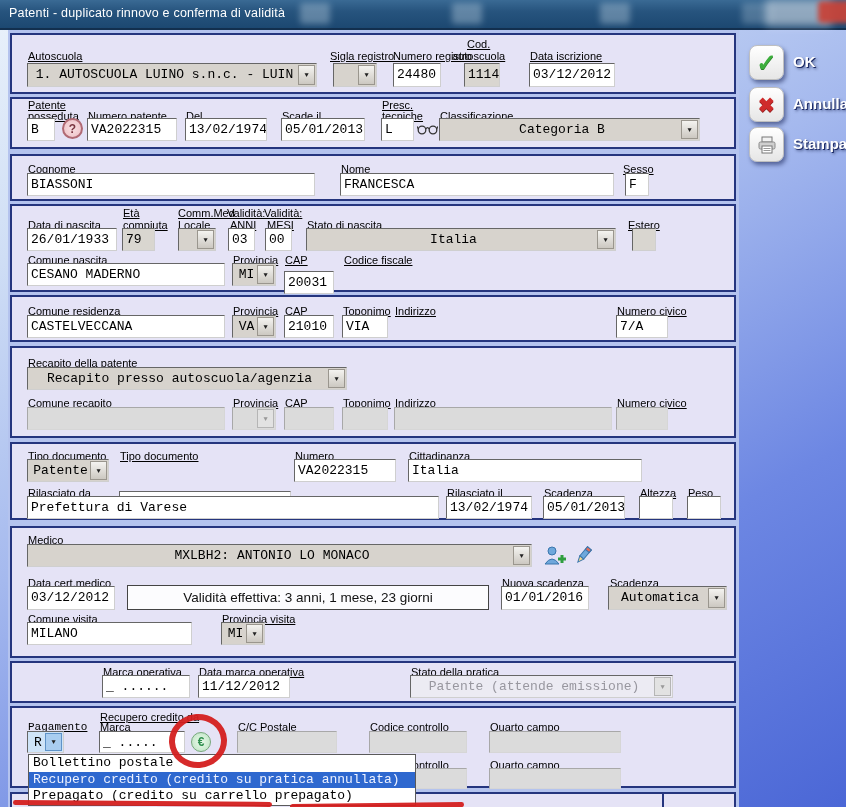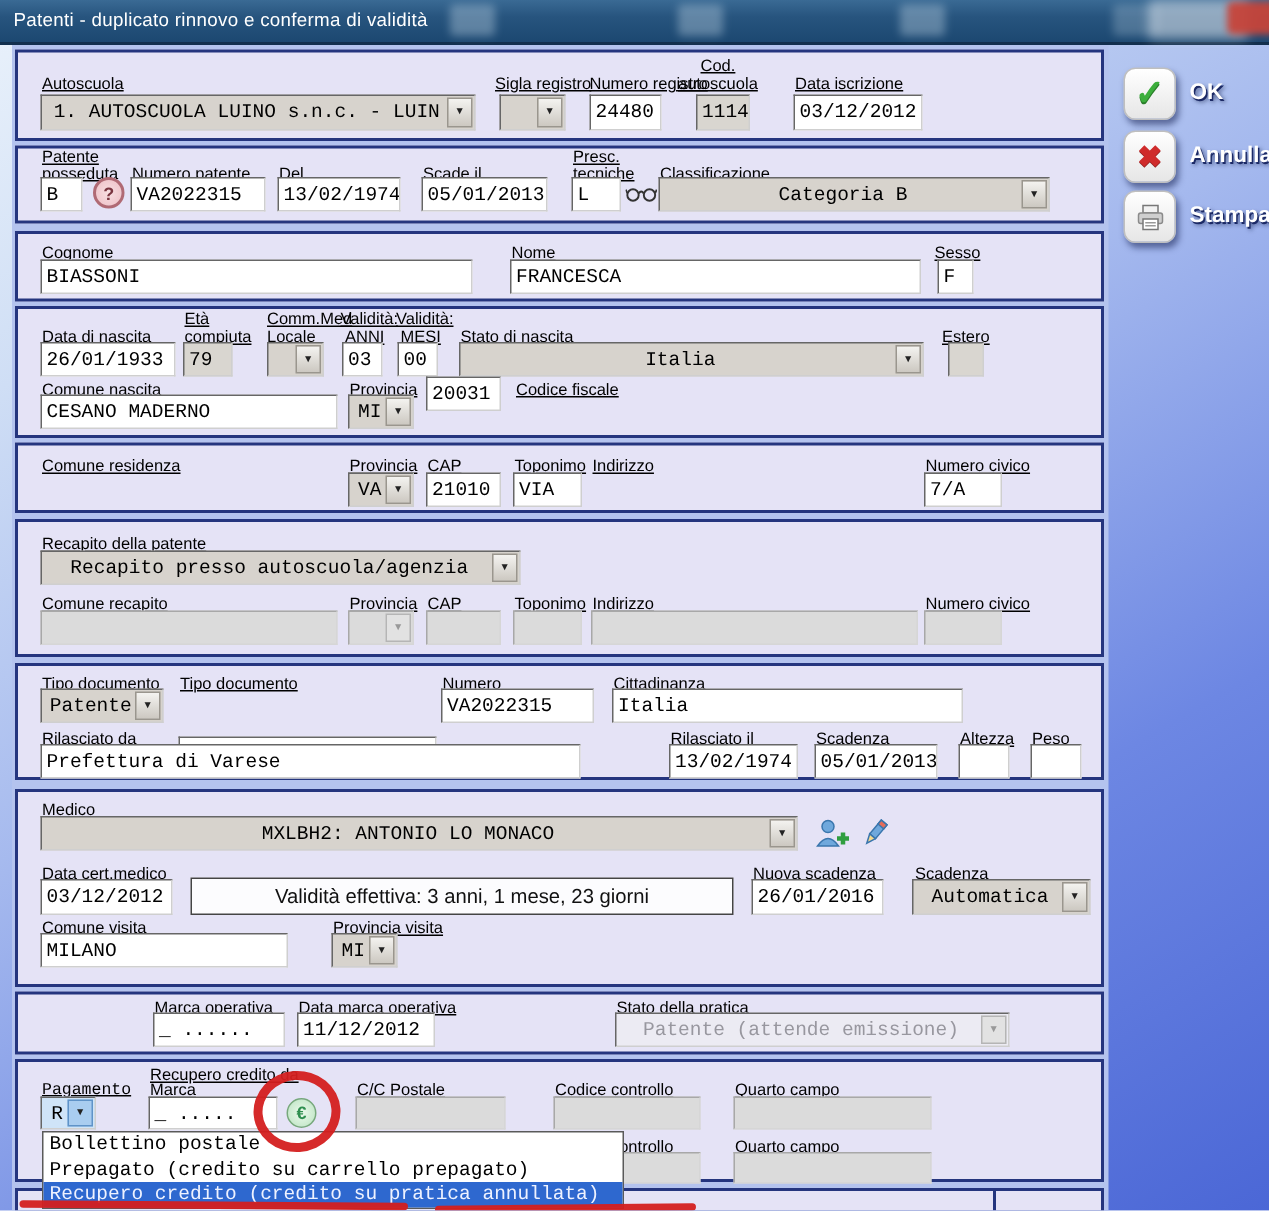--- a/index.html
+++ b/index.html
@@ -162,25 +162,26 @@
   <span class="lbl" style="left:628px;top:219px;">Estero</span>
   <div class="fld ro" style="left:632px;top:228px;width:24px;"></div>
   <span class="lbl" style="left:28px;top:254px;">Comune nascita</span>
   <div class="fld" style="left:27px;top:263px;width:198px;">CESANO MADERNO</div>
   <span class="lbl" style="left:233px;top:254px;">Provincia</span>
   <div class="fld cmb" style="left:232px;top:263px;width:44px;">
     <span>MI</span>
     <span class="arr">▼</span>
   </div>
   <span class="lbl" style="left:285px;top:254px;">CAP</span>
-  <div class="fld" style="left:284px;top:251px;width:50px;">20031</div>
+  <div class="fld" style="left:284px;top:271px;width:50px;">20031</div>
   <span class="lbl" style="left:344px;top:254px;">Codice fiscale</span>
 
   <div class="sec" style="top:295px;height:47px;"></div>
   <span class="lbl" style="left:28px;top:305px;">Comune residenza</span>
+  <div class="fld" style="left:27px;top:315px;width:198px;">CASTELVECCANA</div>
   <span class="lbl" style="left:233px;top:305px;">Provincia</span>
   <div class="fld cmb" style="left:232px;top:315px;width:44px;">
     <span>VA</span>
     <span class="arr">▼</span>
   </div>
   <span class="lbl" style="left:285px;top:305px;">CAP</span>
   <div class="fld" style="left:284px;top:315px;width:50px;">21010</div>
   <span class="lbl" style="left:343px;top:305px;">Toponimo</span>
   <div class="fld" style="left:342px;top:315px;width:46px;">VIA</div>
   <span class="lbl" style="left:395px;top:305px;">Indirizzo</span>
@@ -214,21 +215,21 @@
     <span>Patente</span>
     <span class="arr">▼</span>
   </div>
   <span class="lbl" style="left:120px;top:450px;">Tipo documento</span>
   <div class="fld" style="left:119px;top:459px;width:172px;margin-top:32px;">Patente di guida</div>
   <span class="lbl" style="left:295px;top:450px;">Numero</span>
   <div class="fld" style="left:294px;top:459px;width:102px;">VA2022315</div>
   <span class="lbl" style="left:409px;top:450px;">Cittadinanza</span>
   <div class="fld" style="left:408px;top:459px;width:234px;">Italia</div>
   <span class="lbl" style="left:28px;top:487px;">Rilasciato da</span>
-  <div class="fld" style="left:27px;top:496px;width:360px;">Prefettura di Varese</div>
+  <div class="fld" style="left:27px;top:496px;width:412px;">Prefettura di Varese</div>
   <span class="lbl" style="left:447px;top:487px;">Rilasciato il</span>
   <div class="fld" style="left:446px;top:496px;width:86px;">13/02/1974</div>
   <span class="lbl" style="left:544px;top:487px;">Scadenza</span>
   <div class="fld" style="left:543px;top:496px;width:82px;">05/01/2013</div>
   <span class="lbl" style="left:640px;top:487px;">Altezza</span>
   <div class="fld" style="left:639px;top:496px;width:34px;"></div>
   <span class="lbl" style="left:688px;top:487px;">Peso</span>
   <div class="fld" style="left:687px;top:496px;width:34px;"></div>
 
   <div class="sec" style="top:526px;height:132px;"></div>
@@ -247,21 +248,21 @@
     <g transform="rotate(40 12 11)">
       <rect x="9.5" y="1" width="5" height="12" fill="#6fa8dc" stroke="#3a76ad"></rect>
       <rect x="9.5" y="1" width="5" height="3.4" fill="#e46c5a" stroke="#3a76ad"></rect>
       <polygon points="9.5,13 14.5,13 12,19" fill="#f5d98e" stroke="#3a76ad"></polygon>
     </g>
   </svg>
   <span class="lbl" style="left:28px;top:577px;">Data cert.medico</span>
   <div class="fld" style="left:27px;top:586px;width:88px;height:24px;">03/12/2012</div>
   <div id="validita-box">Validità effettiva: 3 anni, 1 mese, 23 giorni</div>
   <span class="lbl" style="left:502px;top:577px;">Nuova scadenza</span>
-  <div class="fld" style="left:501px;top:586px;width:88px;height:24px;">26/01/2016</div>
+  <div class="fld" style="left:501px;top:586px;width:88px;height:24px;">01/01/2016</div>
   <span class="lbl" style="left:610px;top:577px;">Scadenza</span>
   <div class="fld cmb" style="left:608px;top:586px;width:119px;height:24px;">
     <span>Automatica</span>
     <span class="arr">▼</span>
   </div>
   <span class="lbl" style="left:28px;top:613px;">Comune visita</span>
   <div class="fld" style="left:27px;top:622px;width:165px;">MILANO</div>
   <span class="lbl" style="left:222px;top:613px;">Provincia visita</span>
   <div class="fld cmb" style="left:221px;top:622px;width:44px;">
     <span>MI</span>
@@ -302,22 +303,22 @@
   <div class="fld dis" style="left:369px;top:768px;width:98px;height:21px;"></div>
   <span class="lbl" style="left:490px;top:759px;">Quarto campo</span>
   <div class="fld dis" style="left:489px;top:768px;width:132px;height:21px;"></div>
 
   <div class="sec" style="top:792px;height:17px;">
     <div style="position:absolute;left:650px;top:0;bottom:0;width:2px;background:#25357e;"></div>
   </div>
 
   <div id="pay-dropdown">
     <div class="dd-row">Bollettino postale</div>
+    <div class="dd-row sel">Recupero credito (credito su pratica annullata)</div>
     <div class="dd-row">Prepagato (credito su carrello prepagato)</div>
-    <div class="dd-row sel">Recupero credito (credito su pratica annullata)</div>
   </div>
 
   <div class="anno" id="anno-circle"></div>
   <div class="anno anno-line" style="left:13px;top:801px;width:259px;transform:rotate(0.4deg);"></div>
   <div class="anno anno-line" style="left:290px;top:803px;width:174px;transform:rotate(-0.6deg);"></div>
 
   <div class="abtn-ic" style="top:45px;">
     <span class="check-g">✓</span>
   </div>
   <span class="abtn-lb" style="top:53px;">OK</span>

